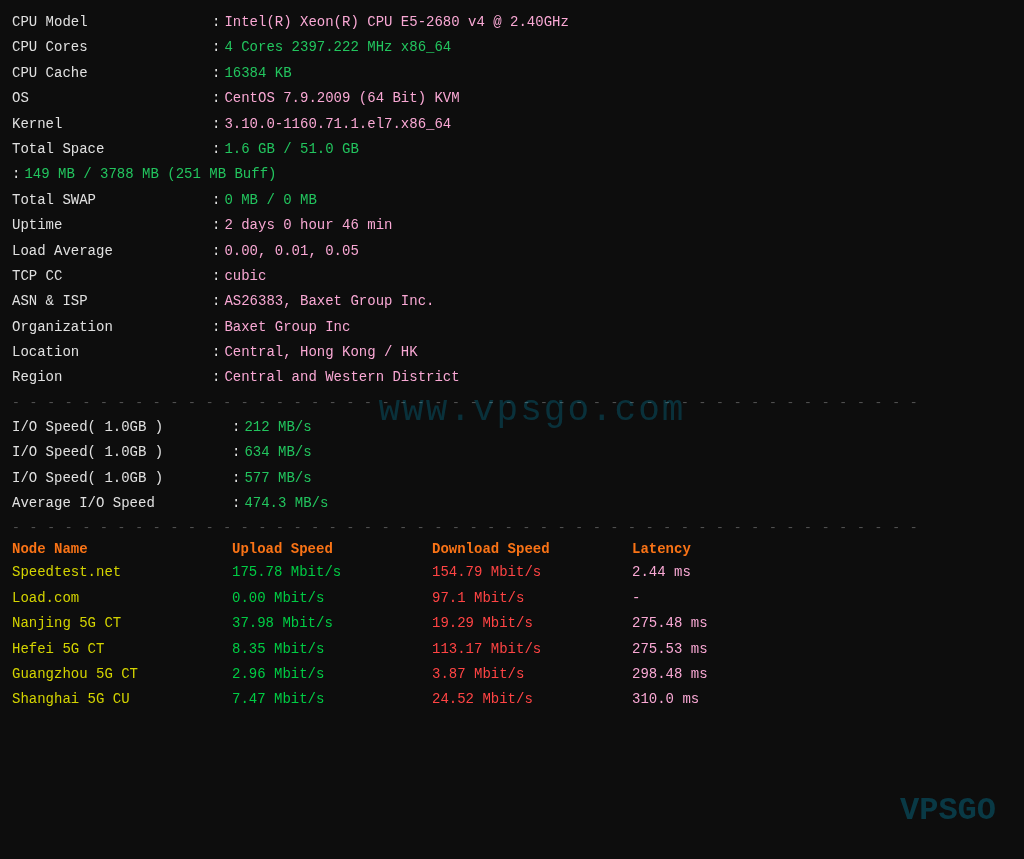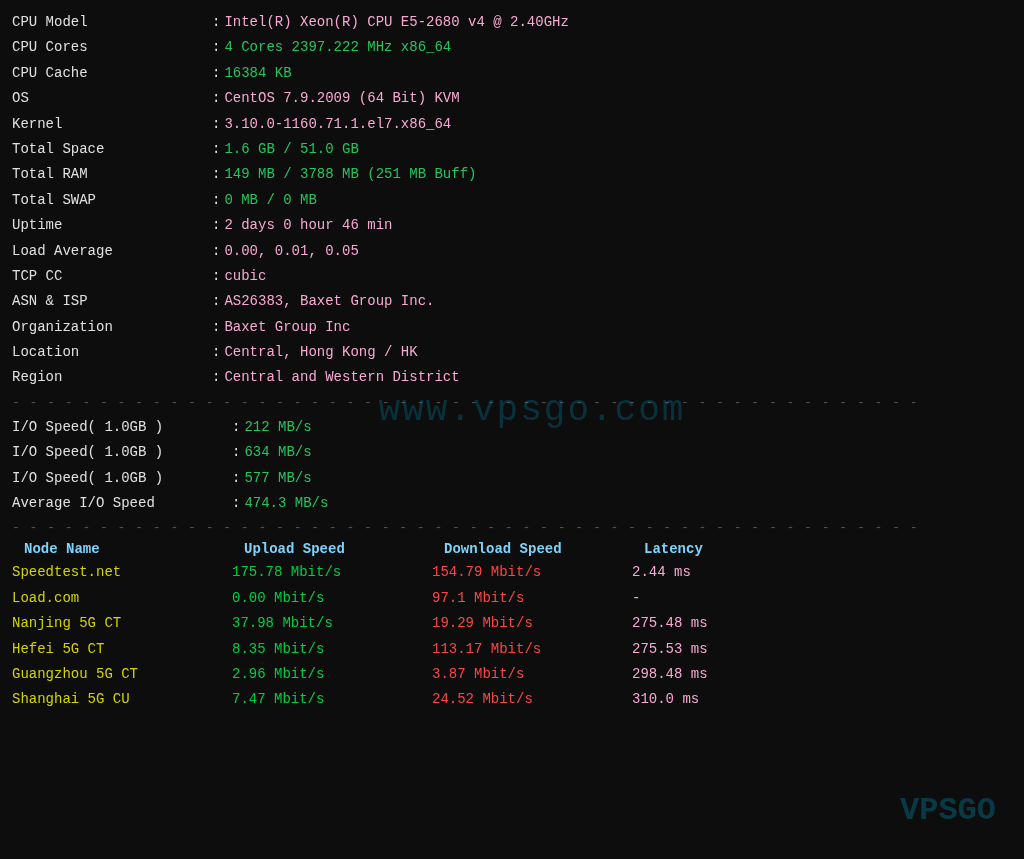--- a/index.html
+++ b/index.html
@@ -38,22 +38,22 @@
       color: #f9a8d4;
     }
     .value-yellow {
       color: #22c55e;
     }
     .network-section {
       margin-top: 4px;
     }
     .network-header {
       display: flex;
-      margin: 4px 12px;
-      color: #7dd3fc;
+      margin: 4px 0;
+      color: #f97316;
       font-weight: bold;
     }
     .col-node { min-width: 220px; }
     .col-upload { min-width: 200px; }
     .col-download { min-width: 200px; }
     .col-latency { min-width: 150px; }
     .network-row {
       display: flex;
       margin: 3px 0;
       line-height: 1.6;
@@ -113,21 +113,20 @@
       <span class="label">Kernel       </span>
       <span class="colon">: </span>
       <span class="value-cyan">3.10.0-1160.71.1.el7.x86_64</span>
     </div>
     <div class="info-row">
       <span class="label">Total Space  </span>
       <span class="colon">: </span>
       <span class="value-yellow">1.6 GB / 51.0 GB</span>
     </div>
     <div class="info-row">
-      <span class="label">Total RAM    </span>
       <span class="colon">: </span>
       <span class="value-yellow">149 MB / 3788 MB (251 MB Buff)</span>
     </div>
     <div class="info-row">
       <span class="label">Total SWAP   </span>
       <span class="colon">: </span>
       <span class="value-yellow">0 MB / 0 MB</span>
     </div>
     <div class="info-row">
       <span class="label">Uptime       </span>

